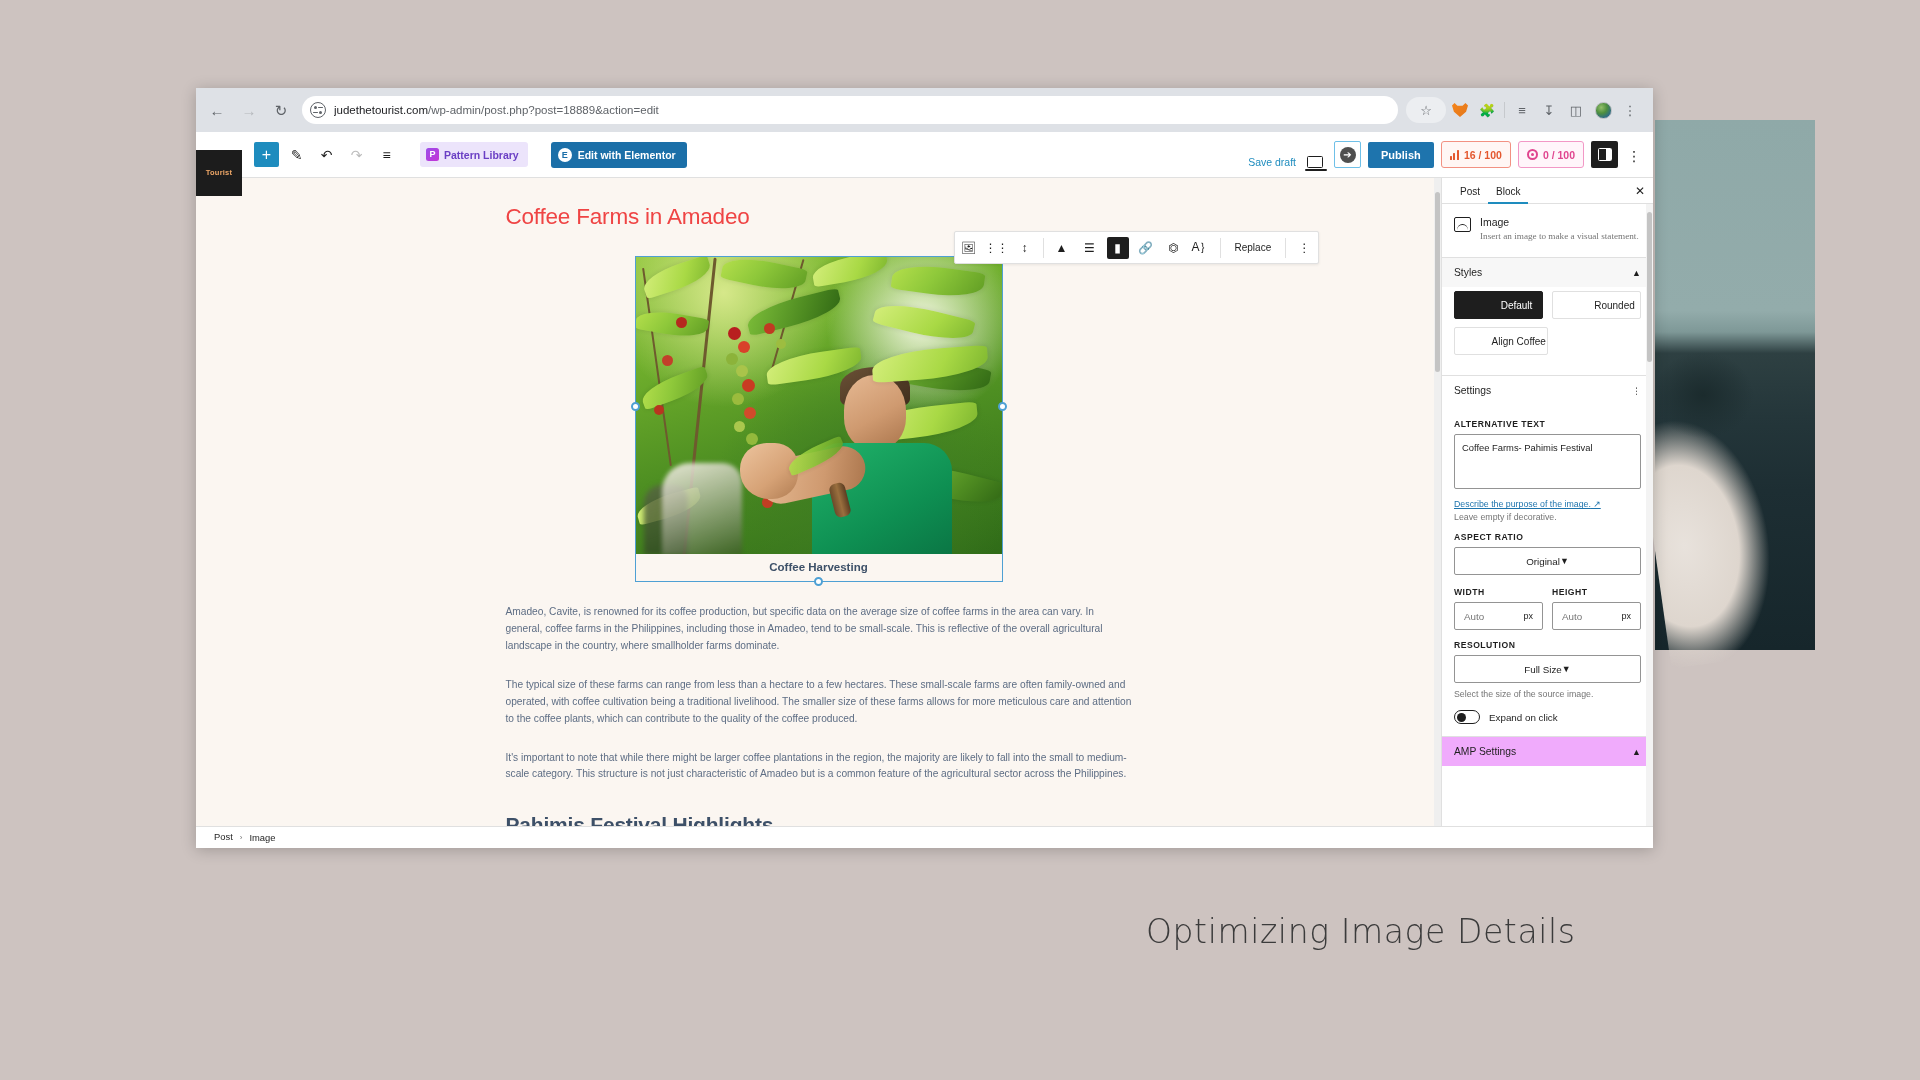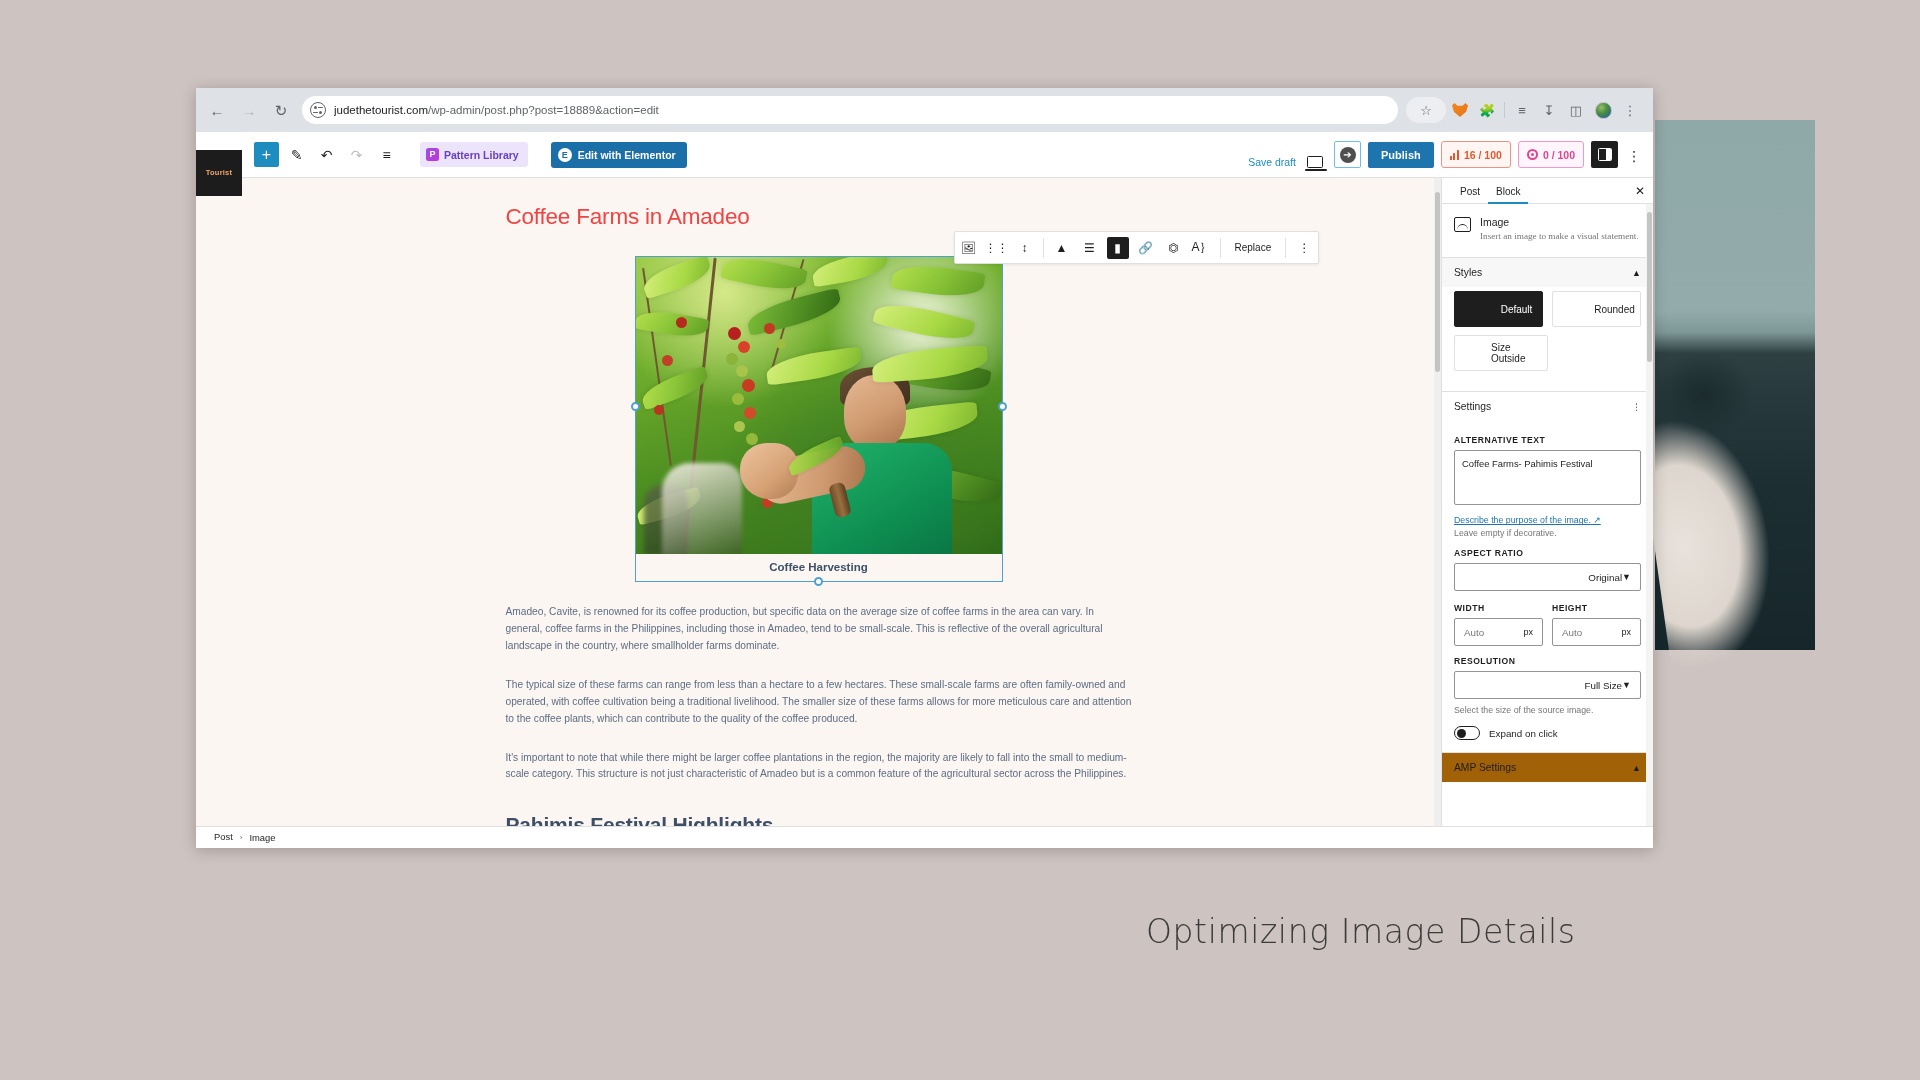--- a/index.html
+++ b/index.html
@@ -477,21 +477,21 @@
     height: 30px;
     display:flex; align-items:center; justify-content: space-between;
     padding: 0 12px;
     font-size: 10.3px; color:#1e1e1e; font-weight:500;
   }
   .chev { font-size:9px; color:#1e1e1e; }
   .sb-body { padding: 4px 12px 12px; }
 
   .style-row { display:flex; gap:9px; margin-bottom: 8px; }
   .style-btn {
-    flex:1; height: 36px;
+    flex:1; height: 28px;
     border: 1px solid #e0e0e0; border-radius: 2px;
     display:flex;align-items:center;justify-content:center;
     font-size: 10px; color:#1e1e1e; background:#fff;padding-left:36px;
   }
   .style-btn.selected { background:#1e1e1e; color:#fff; border-color:#1e1e1e; }
   .style-row.single .style-btn { flex: 0 0 50%; }
 
   .sb-label { font-size:8.6px; font-weight:700; color:#1e1e1e; letter-spacing:.5px; margin: 10px 0 5px; }
   #alt-textarea {
     width:100%; height:55px;
@@ -501,21 +501,21 @@
     font-family:"Liberation Sans",sans-serif;
     resize:none;
     background:#fff;
   }
   #alt-link { font-size:8.8px; color:#1e74ad; text-decoration:underline; display:block; margin-top:6px; }
   #alt-help { font-size:8.8px; color:#757575; margin-top:3px; }
 
   .sb-select {
     width:100%; height:28px;
     border:1px solid #949494; border-radius:2px;
-    display:flex;align-items:center;justify-content:flex-end;
+    display:flex;align-items:center;justify-content:center;
     padding: 0 9px;
     font-size:9.8px; color:#1e1e1e; background:#fff;
   }
   .wh-row { display:flex; gap:9px; }
   .wh-col { flex:1; }
   .wh-input {
     height:28px; border:1px solid #949494; border-radius:2px;
     display:flex;align-items:center;justify-content:space-between;
     padding:0 9px; font-size:9.8px; color:#757575; background:#fff;
   }
@@ -761,21 +761,21 @@
         <div class="sb-section-head" style="background:#f7f7f7;">
           <span>Styles</span>
           <span class="chev">▲</span>
         </div>
         <div class="sb-body">
           <div class="style-row">
             <div class="style-btn selected">Default</div>
             <div class="style-btn">Rounded</div>
           </div>
           <div class="style-row single">
-            <div class="style-btn">Size Outside</div>
+            <div class="style-btn">Align Coffee</div>
           </div>
         </div>
 
         <div class="sb-section-head">
           <span>Settings</span>
           <span class="chev">⋮</span>
         </div>
         <div class="sb-body">
           <div class="sb-label">ALTERNATIVE TEXT</div>
           <textarea id="alt-textarea" style="">Coffee Farms- Pahimis Festival</textarea>
@@ -813,21 +813,21 @@
           <div class="sb-help">Select the size of the source image.</div>
 
           <div class="toggle-row">
             <div class="toggle">
                 <div class="knob"></div>
               </div>
             <div class="toggle-label">Expand on click</div>
           </div>
         </div>
 
-        <div class="sb-section-head" style="background:#a16207;">
+        <div class="sb-section-head" style="background:#f0abfc;">
           <span>AMP Settings</span>
           <span class="chev">▲</span>
         </div>
 
         <div id="sb-scroll">
             <div id="sb-thumb"></div>
           </div>
       </div>
     </div>
 

